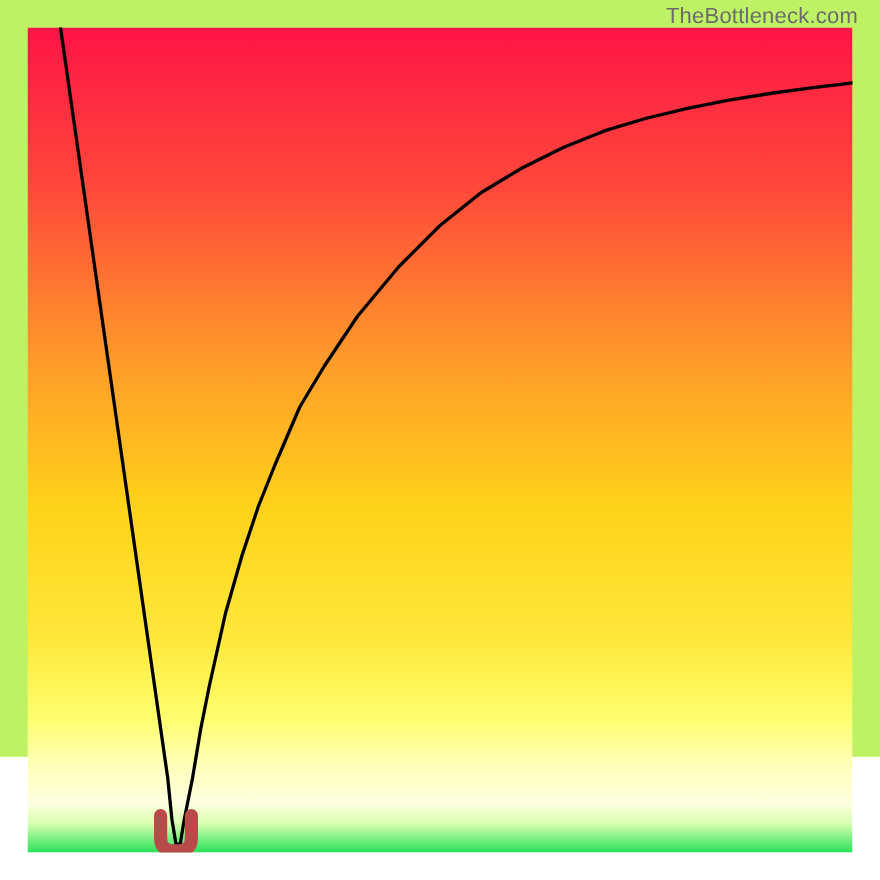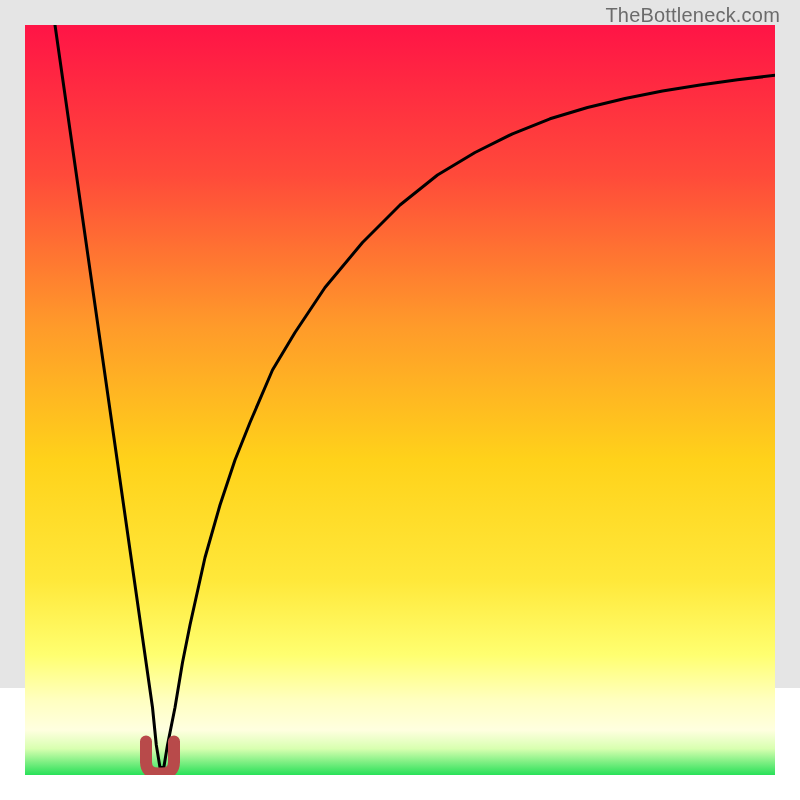--- a/index.html
+++ b/index.html
@@ -6,21 +6,21 @@
     margin: 0;
     padding: 0;
     width: 800px;
     height: 800px;
     overflow: hidden;
     font-family: Arial, Helvetica, sans-serif;
   }
   .frame {
     width: 800px;
     height: 688px;
-    background: #e5e5e5;
+    background: #bef264;
     position: relative;
   }
   .plot-area {
     position: absolute;
     left: 25px;
     top: 25px;
     width: 750px;
     height: 750px;
   }
   .watermark {

